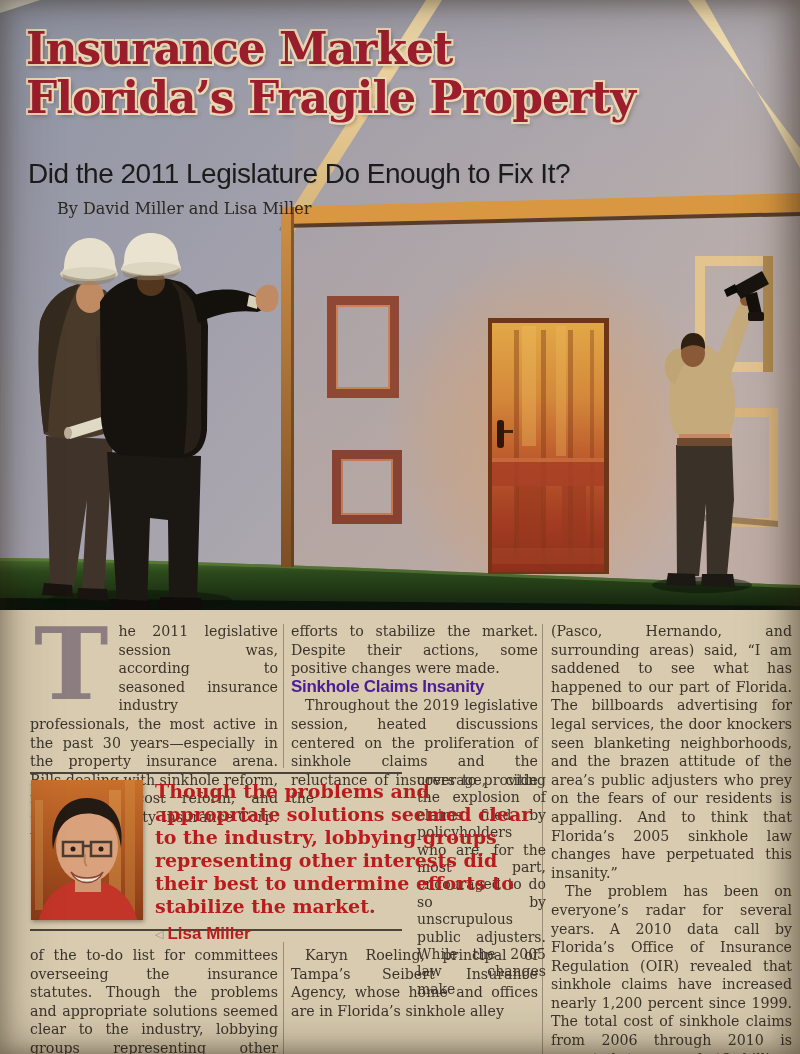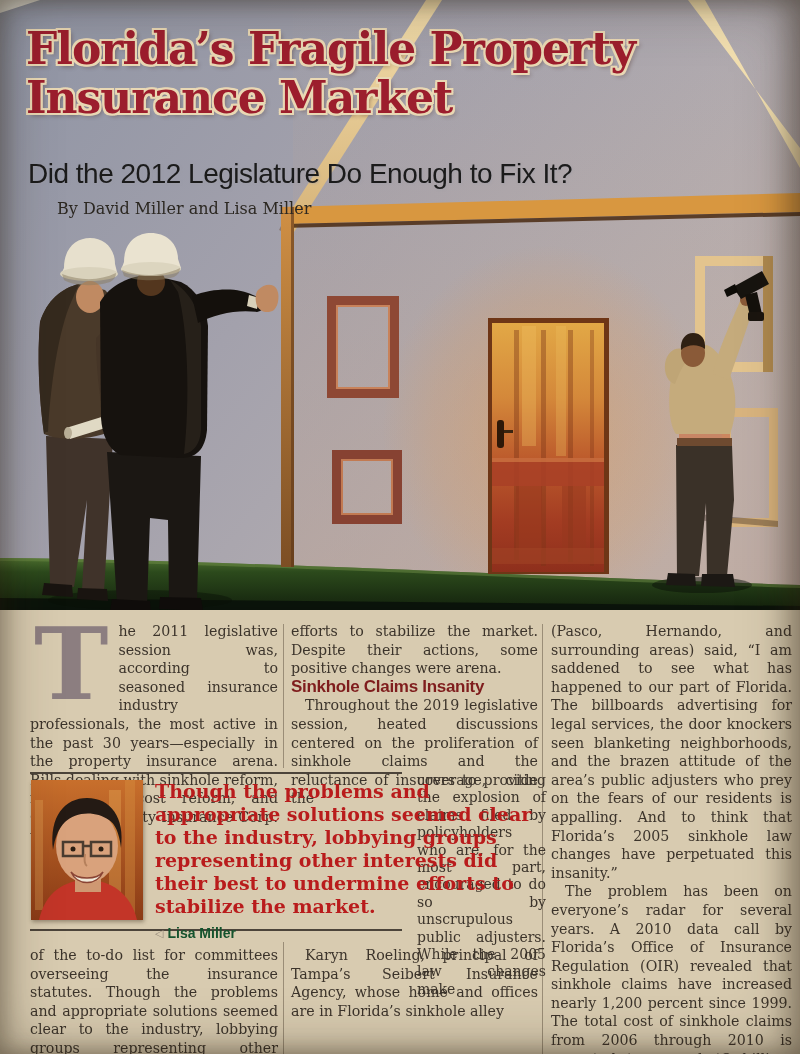--- a/index.html
+++ b/index.html
@@ -36,37 +36,37 @@
     text-align:justify;z-index:4;
   }
   .article-text p{margin:0;}
   .article-text p.indent{text-indent:14px;}
   .dropcap{
     float:left;font-family:"DejaVu Serif", serif;font-weight:bold;
     font-size:100px;line-height:76px;color:#8c7e80;margin:4px 10px 0 4px;
   }
   .section-heading{
     font-family:"Liberation Sans", sans-serif;font-weight:bold;
-    font-size:17px;color:#7f1d1d;margin:9px 0 5px 0;text-align:left;letter-spacing:-.3px;
+    font-size:17px;color:#4c1d95;margin:9px 0 5px 0;text-align:left;letter-spacing:-.3px;
   }
   .vrule{position:absolute;width:1px;background:#9a8d77;z-index:3;}
   .hrule{position:absolute;height:2px;background:#4c443a;z-index:4;}
   .pullquote{
     position:absolute;left:31px;top:780px;width:508px;height:144px;z-index:5;
     display:flex;gap:12px;align-items:flex-start;
   }
   .pq-photo{width:112px;height:140px;flex:0 0 auto;box-shadow:1px 2px 4px rgba(50,35,20,.4);}
   .pq-body{flex:1;}
   .pq-text{
     font-family:"DejaVu Serif", serif;font-weight:bold;font-size:19px;
     line-height:23px;color:#b91c1c;text-align:left;
   }
   .pq-attrib{margin-top:6px;font-family:"Liberation Sans", sans-serif;}
   .pq-arrow{font-size:11px;color:#95897a;margin-right:4px;vertical-align:1px;}
-  .pq-name{font-weight:bold;font-size:14px;color:#14532d;}
+  .pq-name{font-weight:bold;font-size:17px;color:#b91c1c;}
   .tape{position:absolute;left:0;top:0;z-index:6;width:0;height:0;
     border-top:13px solid #e9e5da;border-right:40px solid transparent;opacity:.9;}
 </style>
 </head>
 <body>
 
 <div class="page">
 
   <div class="hero">
     <svg width="800" height="614" viewBox="0 0 800 614">
@@ -208,37 +208,37 @@
         <ellipse cx="151" cy="282" rx="14" ry="14" fill="#53361e"></ellipse>
         <path d="M124,262 C124,242 137,233 151,233 C166,233 178,243 178,259 L181,268 C161,277 136,277 121,270 Z" fill="#eae3d0"></path>
         <ellipse cx="151" cy="269" rx="30" ry="7" fill="#dcd5bf"></ellipse>
         <path d="M122,270 C140,277 162,277 180,268 C180,272 178,275 174,277 C158,282 136,281 124,276 Z" fill="#8a7c60" opacity="0.5"></path>
       </g>
       <rect x="0" y="610" width="800" height="4" fill="#d8cbb0"></rect>
     </svg>
 
     <div class="tape"></div>
     <div class="title">
+      <div>Insurance Market</div>
       <div>Florida’s Fragile Property</div>
-      <div>Insurance Market</div>
     </div>
-    <div class="subtitle">Did the 2012 Legislature Do Enough to Fix It?</div>
+    <div class="subtitle">Did the 2011 Legislature Do Enough to Fix It?</div>
     <div class="byline">By David Miller and Lisa Miller</div>
   </div>
 
   <div class="vrule" style="left:283px;top:624px;height:144px;"></div>
   <div class="vrule" style="left:283px;top:942px;height:112px;"></div>
   <div class="vrule" style="left:542px;top:624px;height:430px;"></div>
 
   <div class="article-text" style="left:30px;top:622px;width:248px;">
     <p><span class="dropcap">T</span><span>he 2011 legislative session was, according to seasoned insurance industry professionals, the most active in the past 30 years—especially in the property insurance arena. Bills dealing with sinkhole reform, replacement cost reform, and Citizens Property Insurance Corp. were at the top</span></p>
   </div>
 
   <div class="article-text" style="left:291px;top:622px;width:247px;">
-    <p>efforts to stabilize the market. Despite their actions, some positive changes were arena.</p>
+    <p>efforts to stabilize the market. Despite their actions, some positive changes were made.</p>
     <p class="section-heading">Sinkhole Claims Insanity</p>
     <p class="indent">Throughout the 2019 legislative session, heated discussions centered on the proliferation of sinkhole claims and the reluctance of insurers to provide the</p>
   </div>
 
   <div class="article-text" style="left:409px;top:772px;width:129px;line-height:17.4px;font-size:14px;margin-left:8px;">
     <p>coverage, citing the explosion of claims filed by policyholders who are, for the most part, encouraged to do so by unscrupulous public adjusters. While the 2005 law changes make</p>
   </div>
 
   <div class="hrule" style="left:30px;top:772px;width:372px;"></div>
   <div class="pullquote">

